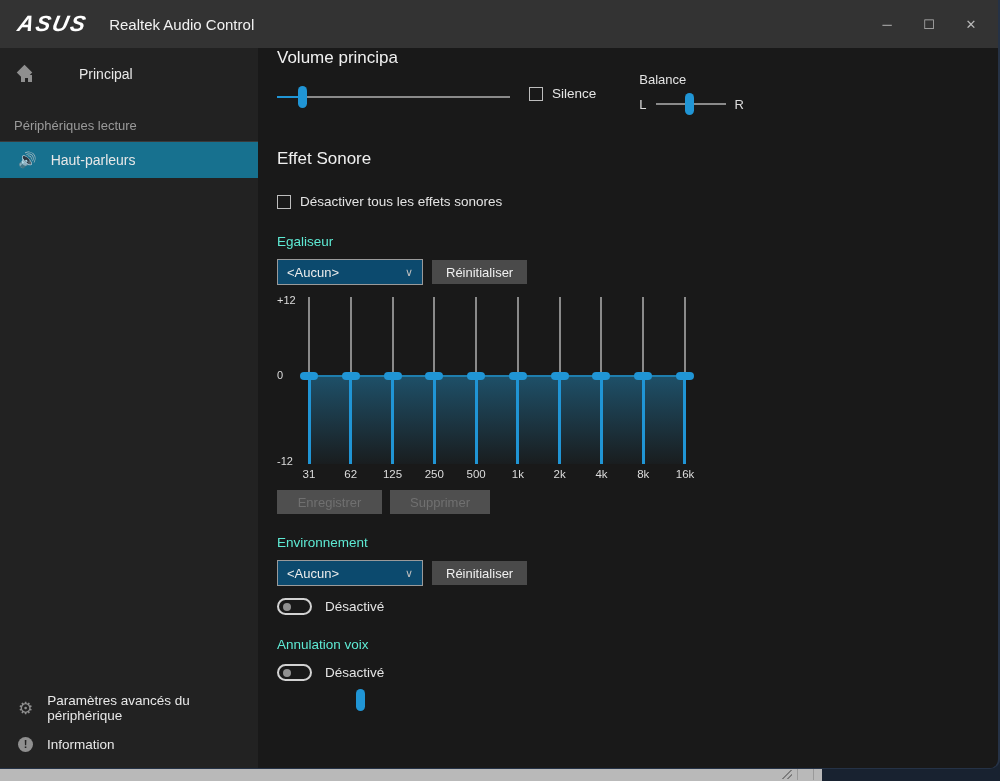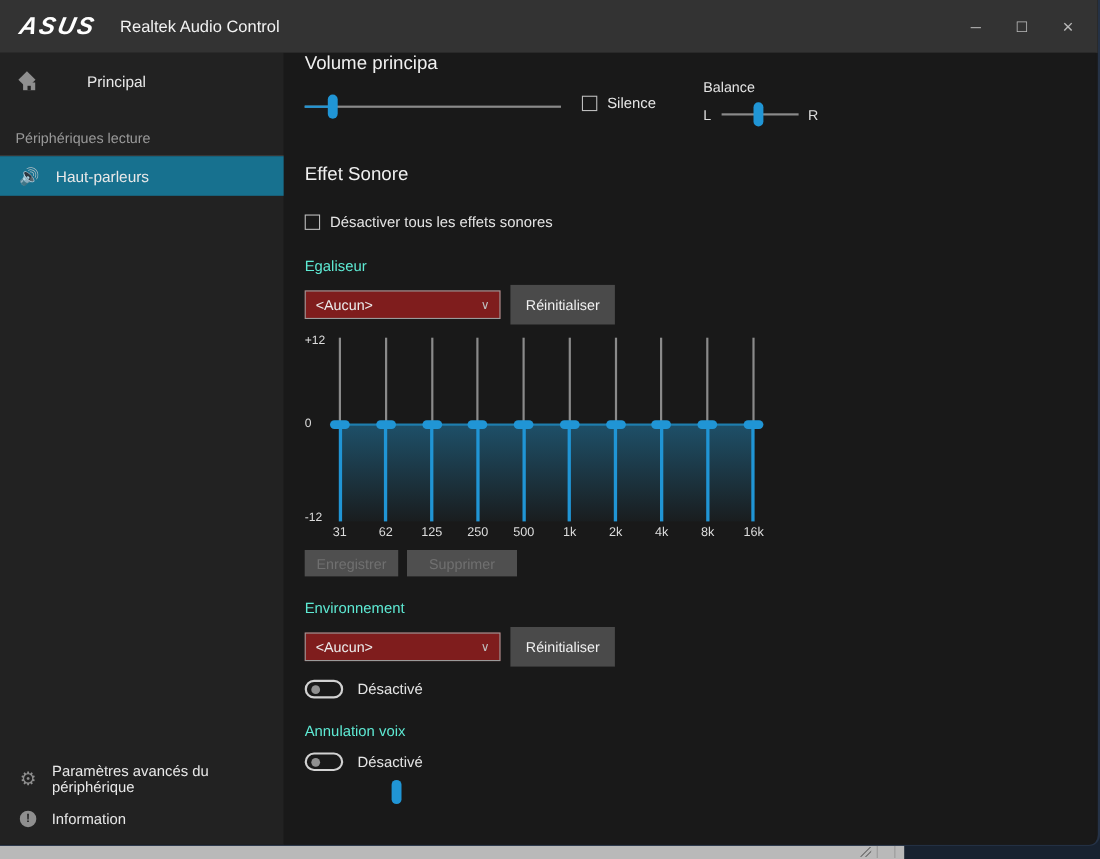--- a/index.html
+++ b/index.html
@@ -67,24 +67,24 @@
   .balance-group { margin-left:43px; }
   .balance-label { color:#e4e4e4; font-size:13px; margin-bottom:6px; }
   .balance-row { display:flex; align-items:center; gap:9px; color:#dcdcdc; font-size:13px; }
   .balance-slider { width:70px; }
 
   .h-section { color:#f0f0f0; font-size:17px; font-weight:normal; margin-top:34px; }
   .chk-row { display:flex; align-items:center; gap:9px; margin-top:25px; }
 
   .sub-label { color:#5eead4; font-size:13.5px; margin-top:25px; }
   .dd-row { display:flex; align-items:center; margin-top:10px; }
-  .dropdown { width:178px; height:26px; background:#7f1d1d; border:1px solid #9a9a9a;
+  .dropdown { width:146px; height:26px; background:#0c4a6e; border:1px solid #9a9a9a;
               display:flex; align-items:center; padding:0 9px; color:#ececec; font-size:13px; }
   .dropdown .chev { margin-left:auto; color:#bfbfbf; font-size:11px; }
-  .btn { height:36px; padding:0 14px; margin-left:9px; background:#4a4a4a; border:none;
+  .btn { height:24px; padding:0 14px; margin-left:9px; background:#4a4a4a; border:none;
          color:#f0f0f0; font-size:13px; font-family:inherit; }
   .btn-disabled { height:24px; background:#4f4f4f; color:#707070; border:none;
                   font-size:13px; font-family:inherit; padding:0; }
 
   
   .eq { position:relative; width:430px; height:167px; margin-top:12px; }
   .eq-scale { position:absolute; left:0; color:#dcdcdc; font-size:11px; }
   .eq-scale.top { top:-3px; }
   .eq-scale.mid { top:calc(47.5% - 7px); }
   .eq-scale.bot { bottom:-3px; }
@@ -97,21 +97,21 @@
   .band .t-top { position:absolute; left:calc(50% - 1px); top:0; width:2px;
                  height:calc(var(--g) * 1%); background:#8a8a8a; }
   .band .t-bot { position:absolute; left:calc(50% - 1.5px); top:calc(var(--g) * 1%); bottom:0;
                  width:3px; background:#2095d5; }
   .band .handle { position:absolute; left:1px; top:calc(var(--g) * 1% - 4px); width:18px; height:8px;
                   border-radius:4px; background:#2095d5; }
   .eq-freqs { position:relative; left:11px; width:418px; display:flex; justify-content:space-between;
               margin-top:4px; }
   .eq-freqs div { width:41.8px; text-align:center; color:#dcdcdc; font-size:11.5px; white-space:nowrap; }
   .eq-btn-row { display:flex; gap:8px; margin-top:10px; }
-  .eq-btn-row .btn-disabled:first-child { width:85px; }
+  .eq-btn-row .btn-disabled:first-child { width:105px; }
   .eq-btn-row .btn-disabled:last-child { width:100px; }
 
   .desc { color:#e0e0e0; font-size:13px; margin-top:24px; width:660px; }
 
   .toggle-row { display:flex; align-items:center; gap:13px; margin-top:12px; }
   .toggle { width:35px; height:17px; border:2px solid #d2d2d2; border-radius:10px; position:relative;
             background:transparent; }
   .toggle .dot { position:absolute; left:4px; top:2.5px; width:8px; height:8px; border-radius:50%;
                  background:#909090; }
 

